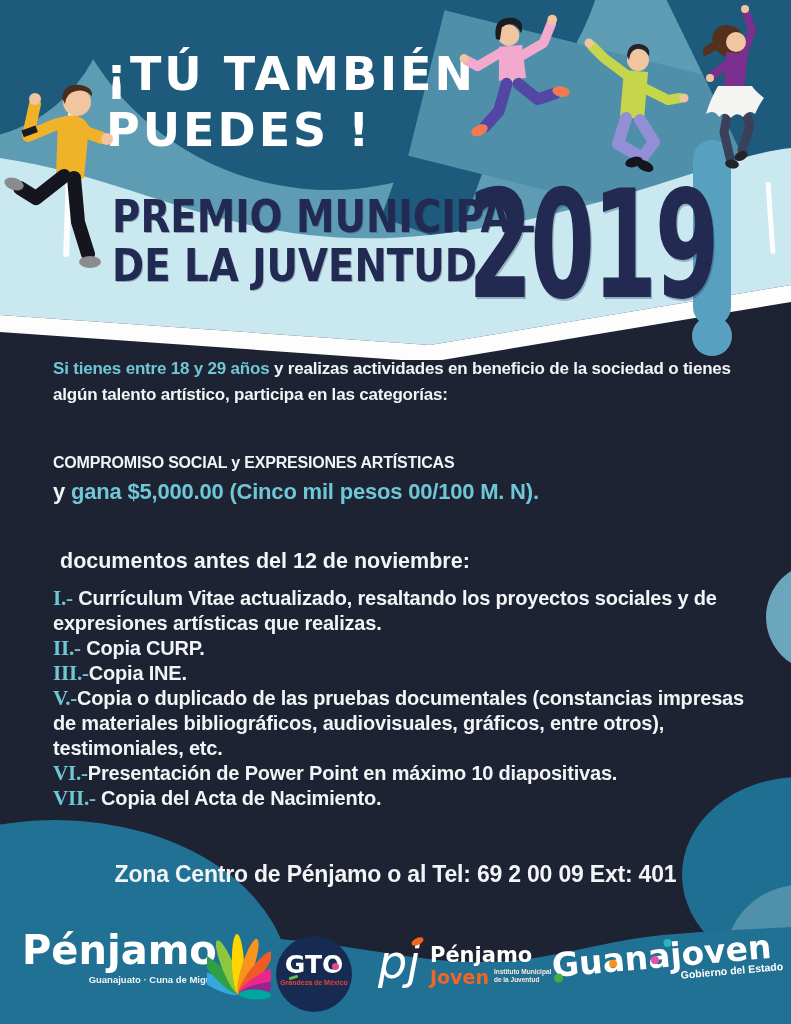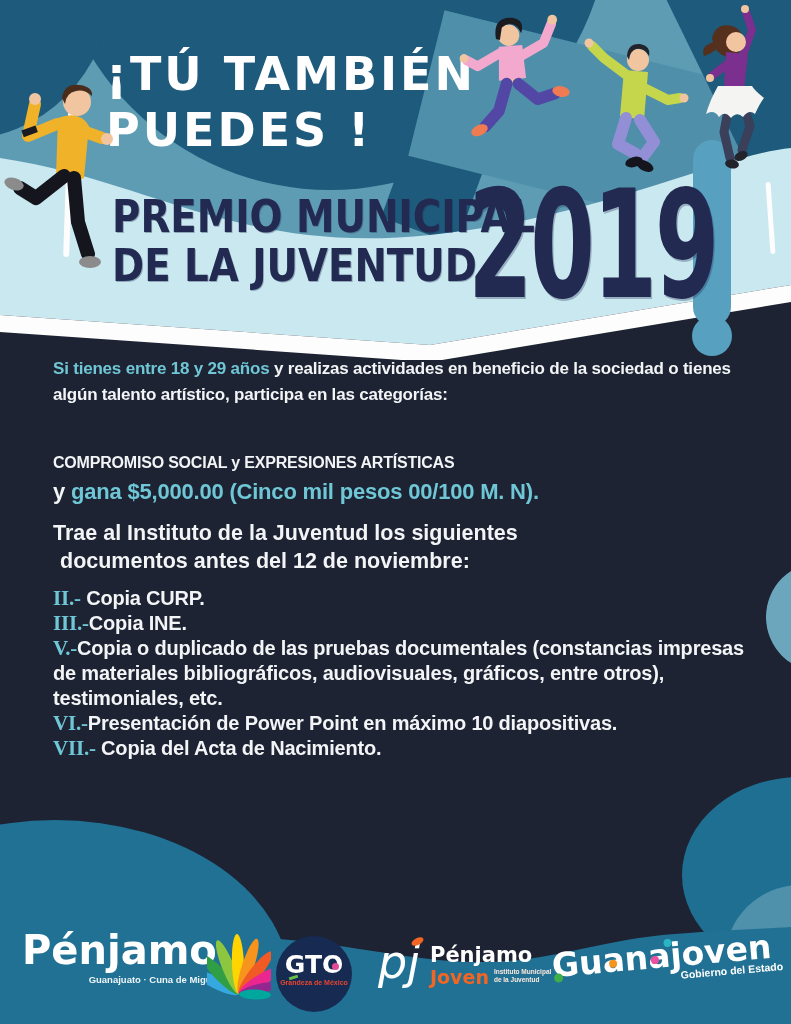--- a/index.html
+++ b/index.html
@@ -195,32 +195,34 @@
     <ellipse cx="49" cy="152" rx="7" ry="4.5" fill="#23232b" transform="rotate(-25 49 152)"></ellipse>
   </svg>
 
   <div class="content">
     <p class="intro"><span class="accent">Si tienes entre 18 y 29 años</span><span> y realizas actividades en beneficio de la sociedad o tienes algún talento artístico, participa en las categorías:</span></p>
 
     <p class="cats">COMPROMISO SOCIAL y EXPRESIONES ARTÍSTICAS</p>
 
     <p class="prize"><span>y </span><span class="accent">gana $5,000.00 (Cinco mil pesos 00/100 M. N).</span></p>
 
-    <p class="bring"><span>Trae al Instituto de la Juventud los siguientes</span><br><span class="l2">documentos antes del 12 de noviembre:</span></p>
+    <p class="bring"><br><span class="l2">documentos antes del 12 de noviembre:</span></p>
 
     <div class="reqs">
+      <p class="req"><span class="numeral">I.-</span><span> Currículum Vitae actualizado, resaltando los proyectos sociales y de expresiones artísticas que realizas.</span></p>
       <p class="req"><span class="numeral">II.-</span><span> Copia CURP.</span></p>
       <p class="req"><span class="numeral">III.-</span><span>Copia INE.</span></p>
       <p class="req"><span class="numeral">V.-</span><span>Copia o duplicado de las pruebas documentales (constancias impresas de materiales bibliográficos, audiovisuales, gráficos, entre otros), testimoniales, etc.</span></p>
       <p class="req"><span class="numeral">VI.-</span><span>Presentación de Power Point en máximo 10 diapositivas.</span></p>
       <p class="req"><span class="numeral">VII.-</span><span> Copia del Acta de Nacimiento.</span></p>
     </div>
   </div>
 
   <div class="contact">
+    <div>Zona Centro de Pénjamo o al Tel: 69 2 00 09 Ext: 401</div>
   </div>
 
   <div class="circle-right"></div>
   <svg class="bottom-svg" viewBox="0 0 791 289">
     <ellipse cx="55" cy="250" rx="235" ry="165" fill="#207194"></ellipse>
     <ellipse cx="800" cy="140" rx="118" ry="98" fill="#1f6f92"></ellipse>
     <circle cx="800" cy="225" r="75" fill="#4f90ab"></circle>
     <path d="M0,196 C100,190 180,194 290,205 C370,213 420,227 480,227 C555,227 595,205 675,199 C725,195 760,194 791,192 L791,289 L0,289 Z" fill="#207194"></path>
   </svg>
 

